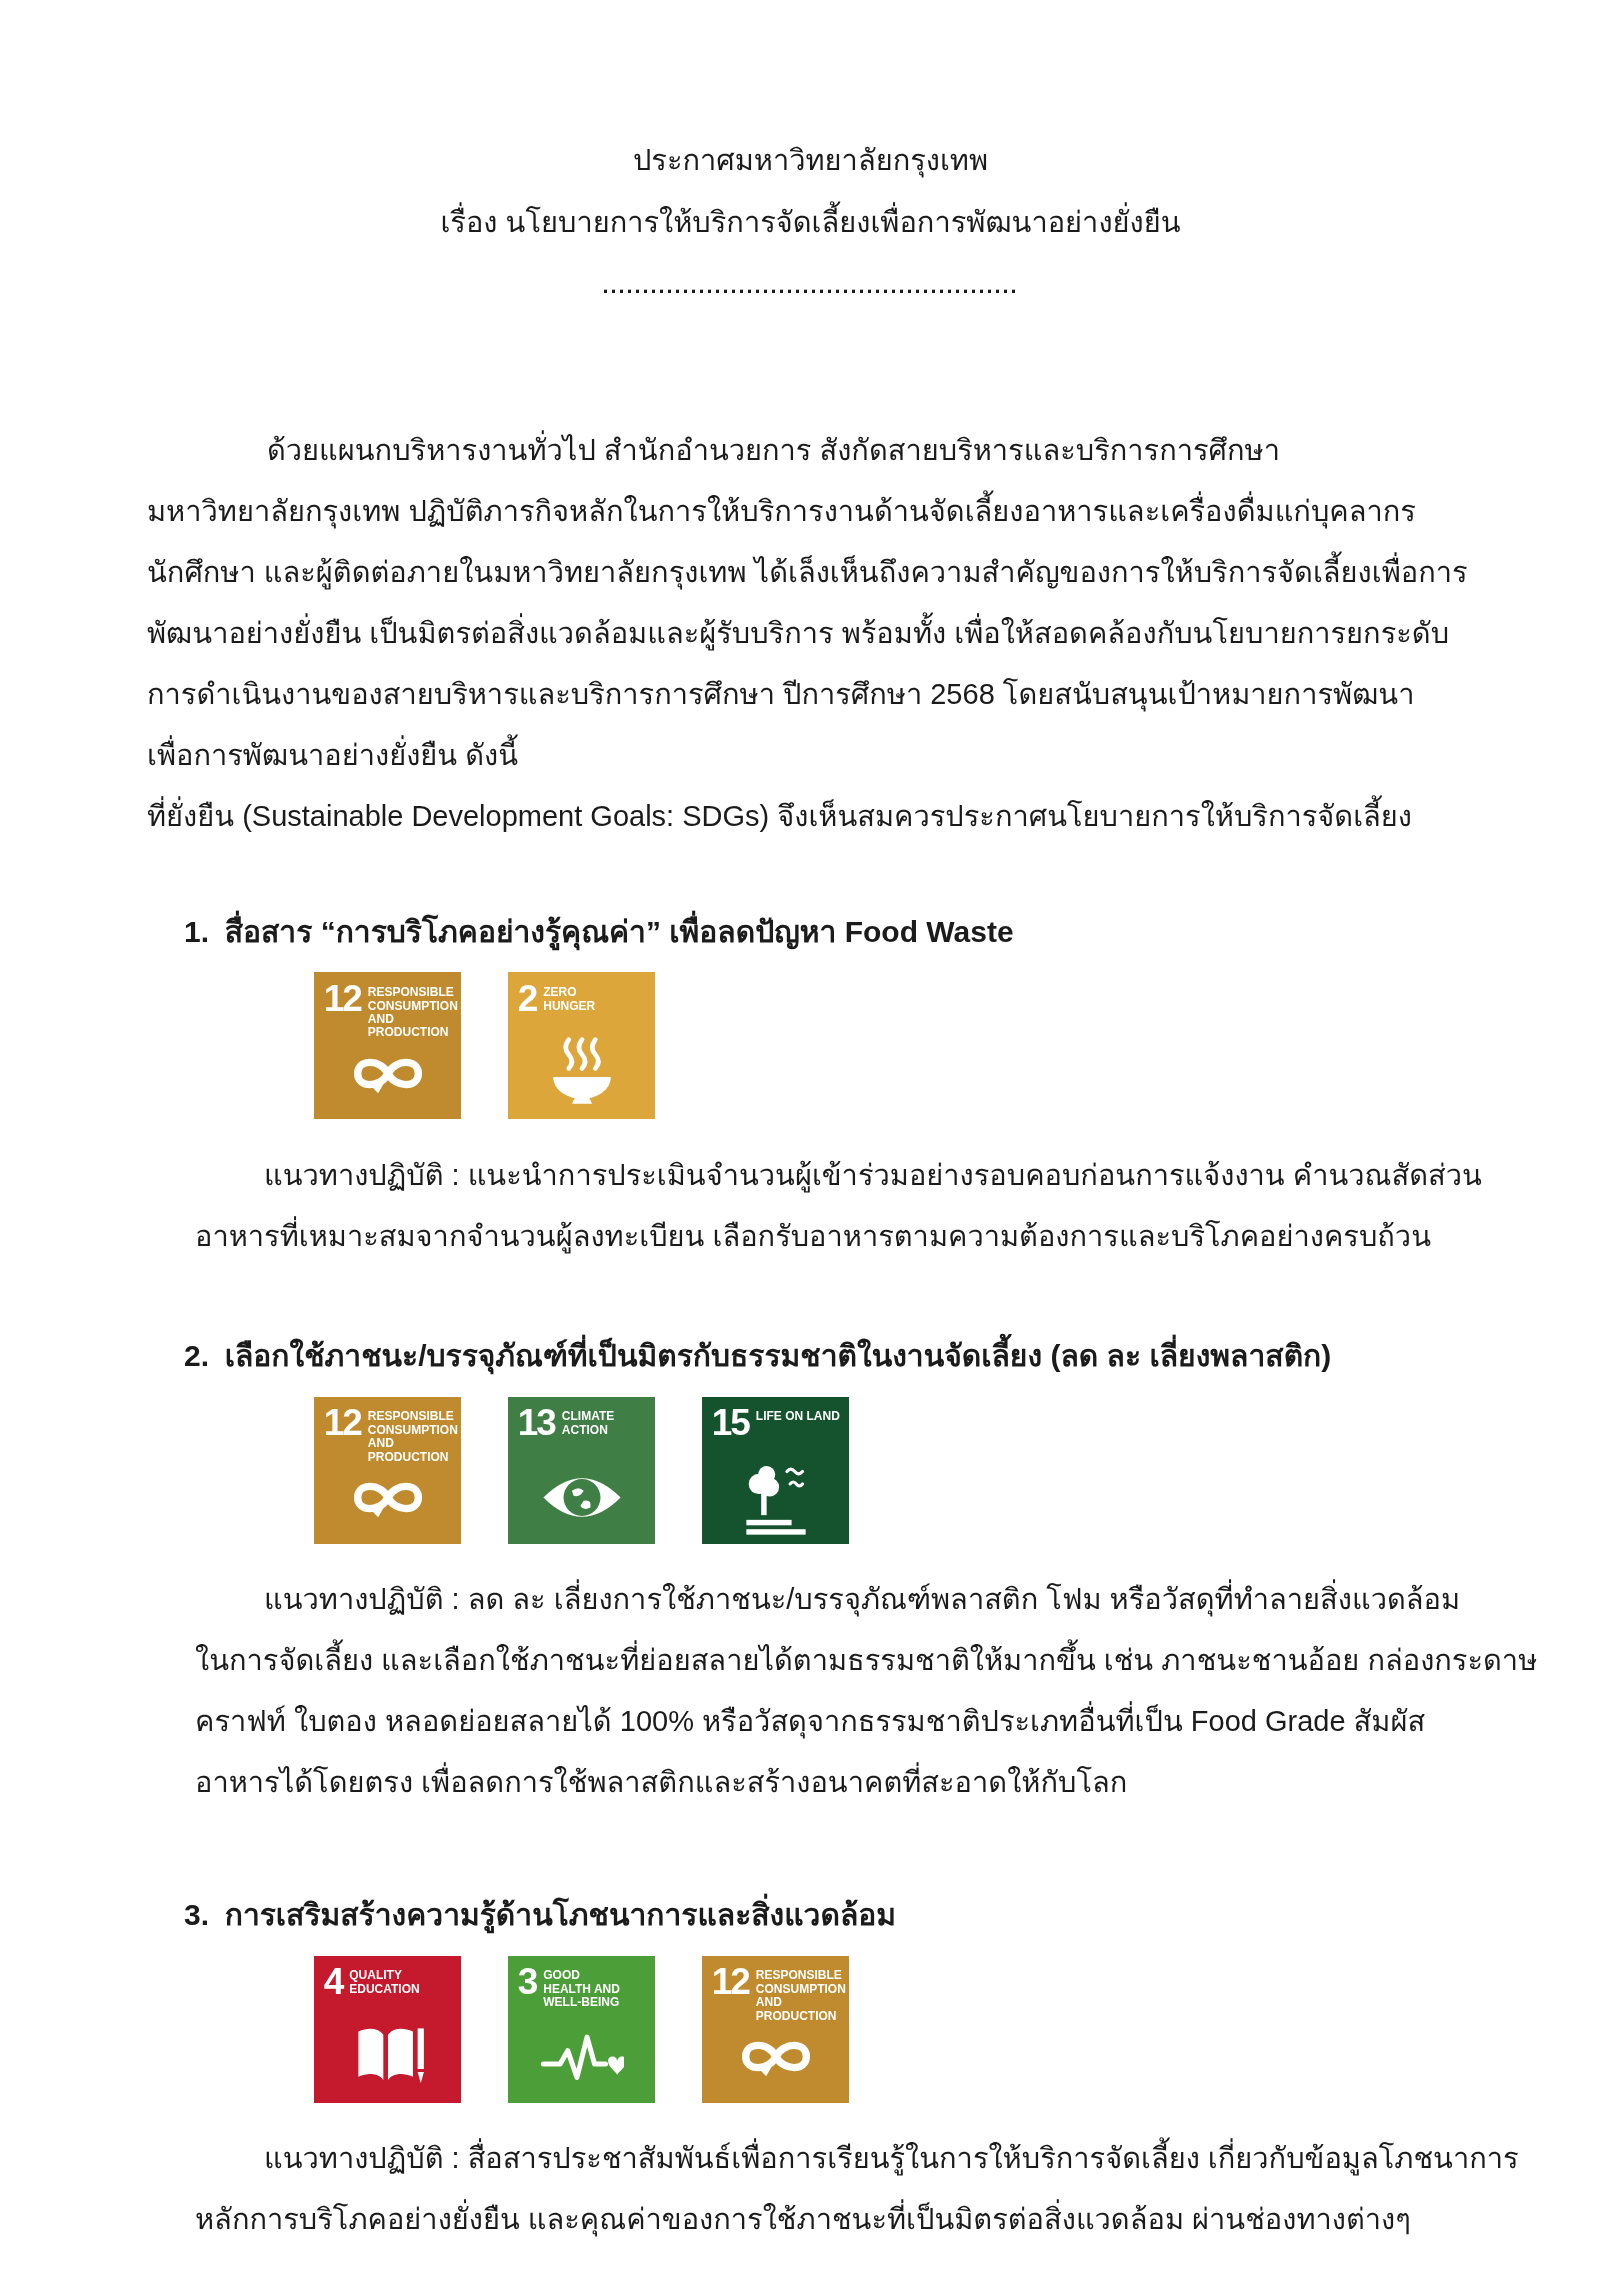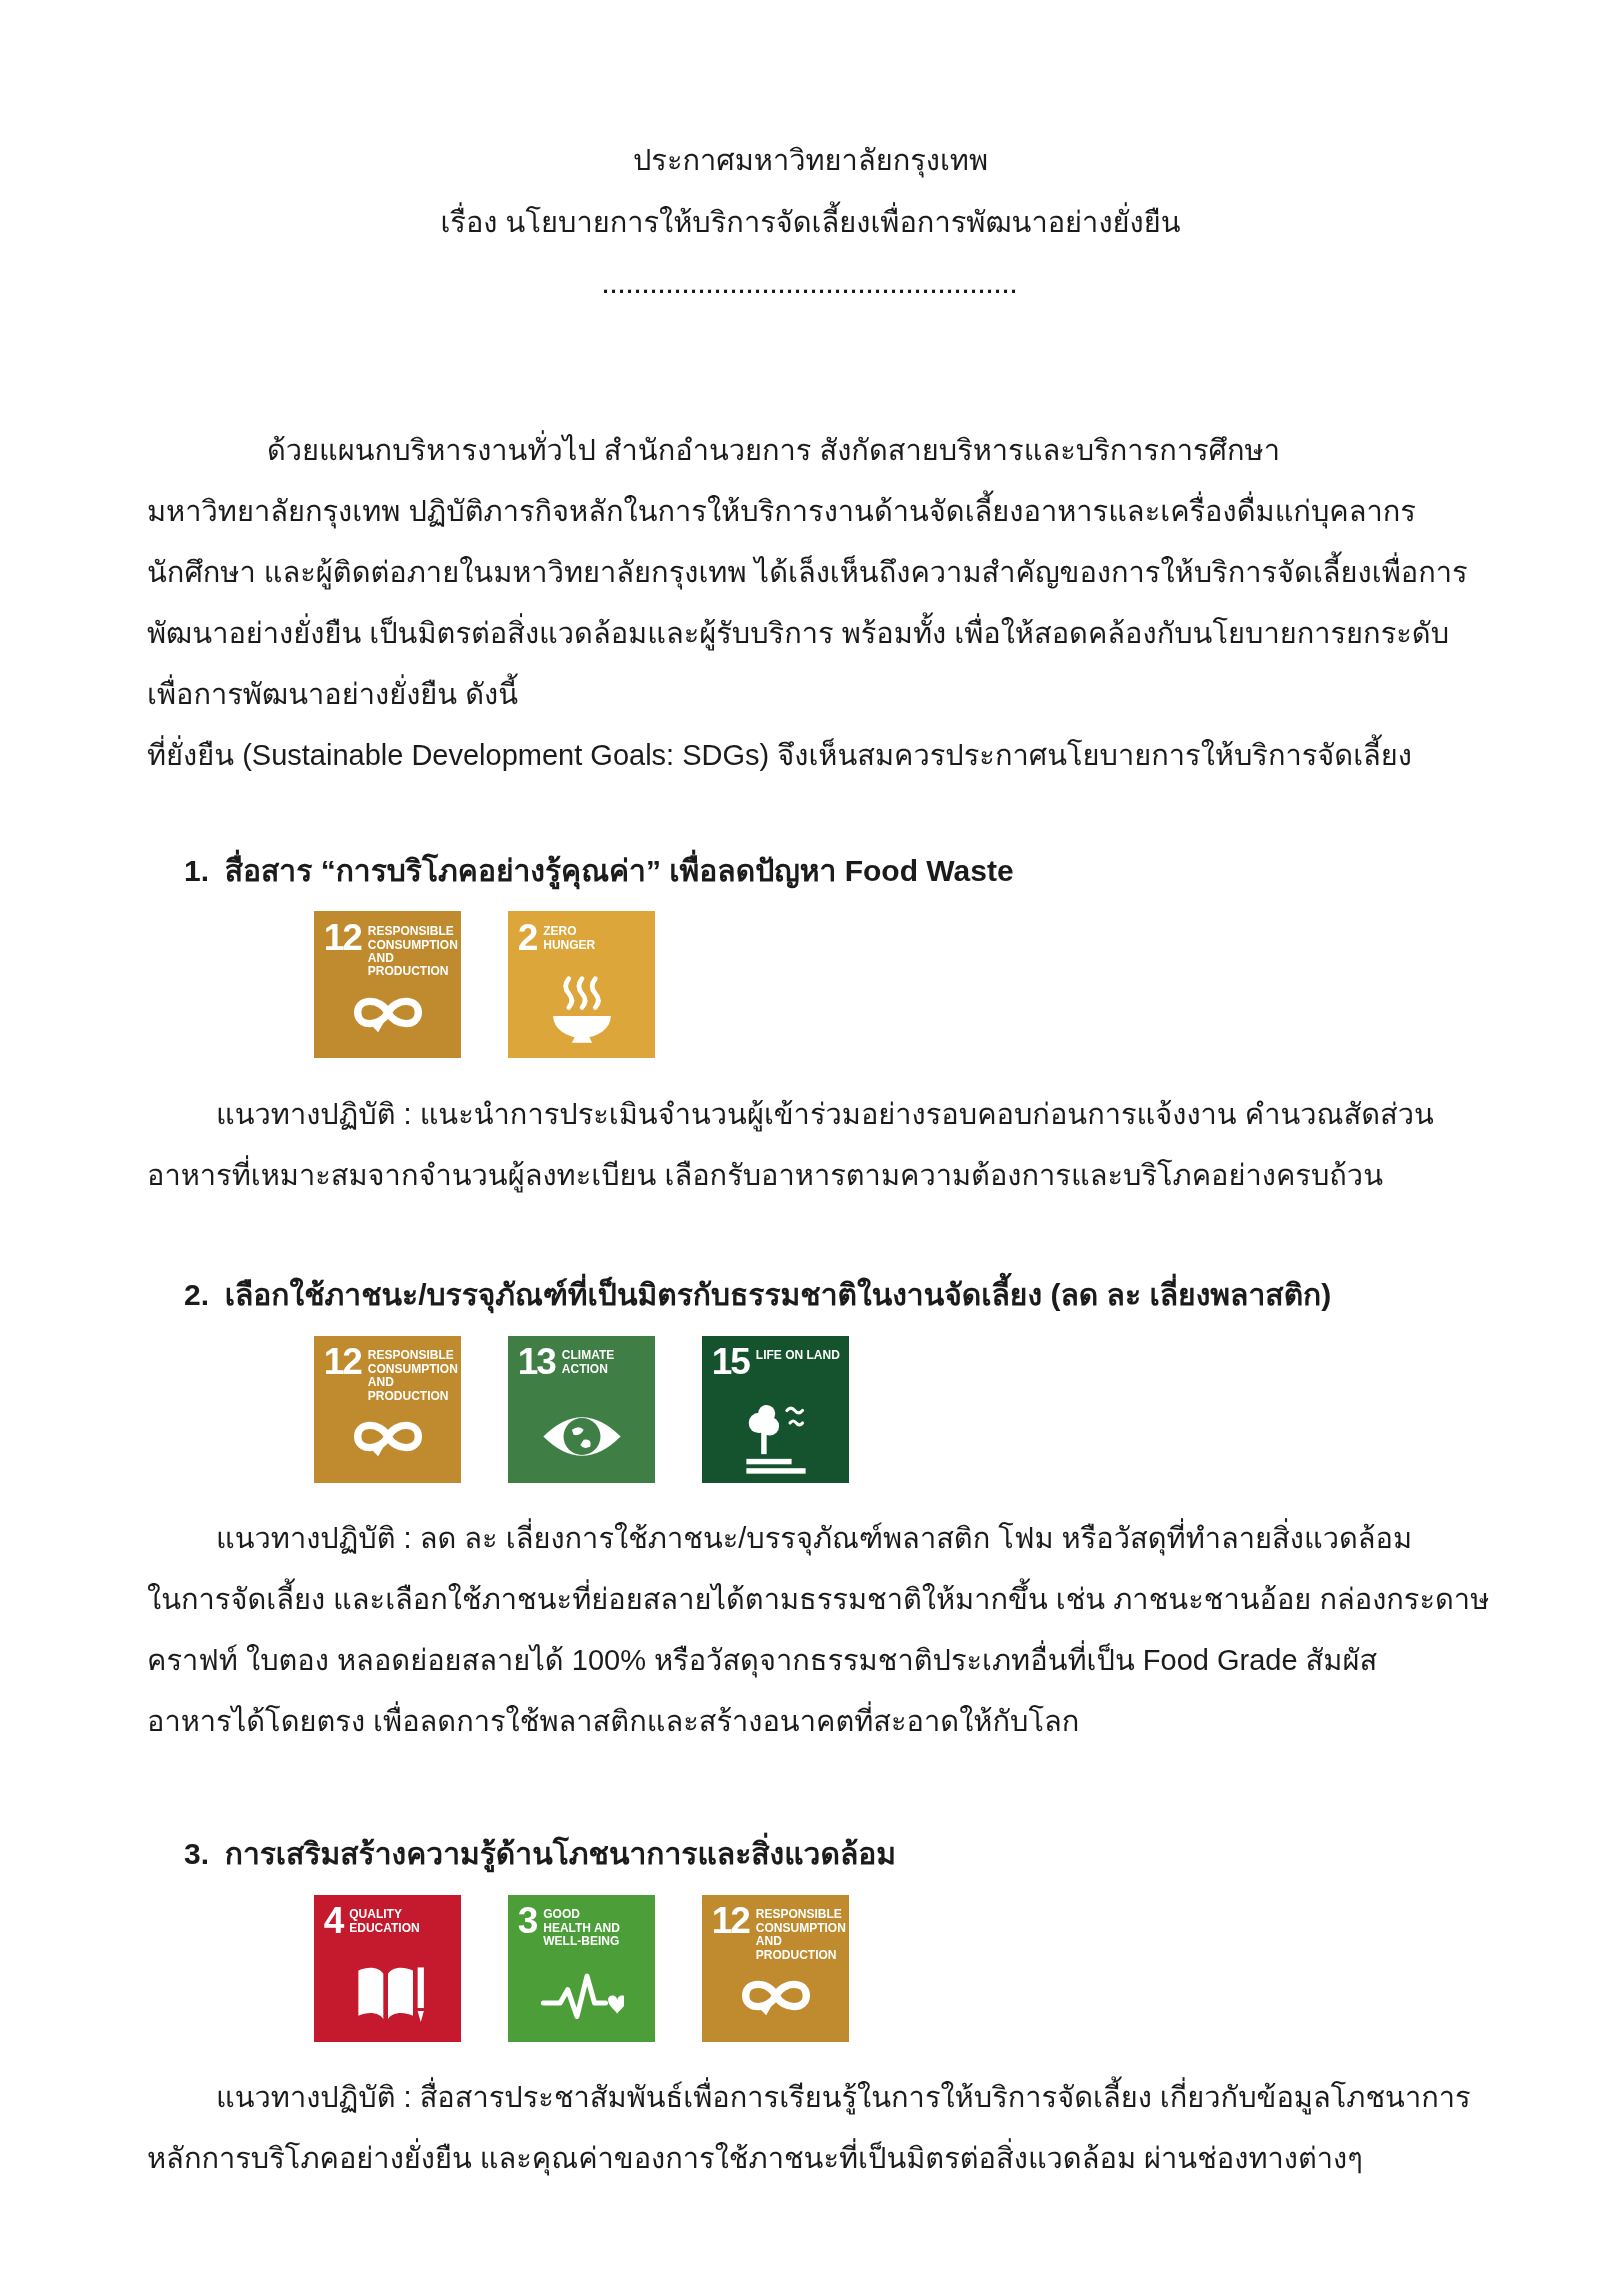--- a/index.html
+++ b/index.html
@@ -31,21 +31,21 @@
   .item-2 { margin-top:65px; }
   .item-3 { margin-top:78px; }
   .item-heading {
     display:flex; gap:15.7px; padding-left:37px;
     font-size:30px; font-weight:bold; line-height:47px;
   }
   .sdg-row {
     display:flex; gap:47px;
     margin-top:17.6px; margin-left:167px;
   }
-  .practice { margin-top:25.5px; font-size:29px; line-height:61px; }
+  .practice { margin-top:25.5px; font-size:29px; line-height:61px;margin-left:48px; }
   .practice .tline.first { padding-left:69px; }
   
   .sdg-tile {
     width:147px; height:147px;
     position:relative; color:#ffffff; flex:0 0 auto;
   }
   .tile-head { display:flex; padding:8.8px 7.8px 0 9.8px; gap:6.9px; }
   .tile-num { font-size:37px; font-weight:bold; line-height:0.95; letter-spacing:-2px; }
   .tile-label {
     font-size:12px; font-weight:bold; line-height:1.12;
@@ -66,20 +66,21 @@
     <div>ประกาศมหาวิทยาลัยกรุงเทพ</div>
     <div>เรื่อง  นโยบายการให้บริการจัดเลี้ยงเพื่อการพัฒนาอย่างยั่งยืน</div>
     <div class="dots">....................................................</div>
   </div>
 
   <div class="intro">
       <div class="tline first">ด้วยแผนกบริหารงานทั่วไป สำนักอำนวยการ สังกัดสายบริหารและบริการการศึกษา</div>
       <div class="tline">มหาวิทยาลัยกรุงเทพ ปฏิบัติภารกิจหลักในการให้บริการงานด้านจัดเลี้ยงอาหารและเครื่องดื่มแก่บุคลากร</div>
       <div class="tline">นักศึกษา และผู้ติดต่อภายในมหาวิทยาลัยกรุงเทพ ได้เล็งเห็นถึงความสำคัญของการให้บริการจัดเลี้ยงเพื่อการ</div>
       <div class="tline">พัฒนาอย่างยั่งยืน เป็นมิตรต่อสิ่งแวดล้อมและผู้รับบริการ พร้อมทั้ง เพื่อให้สอดคล้องกับนโยบายการยกระดับ</div>
+      <div class="tline">การดำเนินงานของสายบริหารและบริการการศึกษา ปีการศึกษา 2568 โดยสนับสนุนเป้าหมายการพัฒนา</div>
       <div class="tline">เพื่อการพัฒนาอย่างยั่งยืน ดังนี้</div>
       <div class="tline">ที่ยั่งยืน (Sustainable Development Goals: SDGs) จึงเห็นสมควรประกาศนโยบายการให้บริการจัดเลี้ยง</div>
     </div>
 
   <div class="item item-1">
     <div class="item-heading">
       <span class="num">1.</span>
       <span class="ttl">สื่อสาร “การบริโภคอย่างรู้คุณค่า” เพื่อลดปัญหา Food Waste</span>
     </div>
     <div class="sdg-row">

